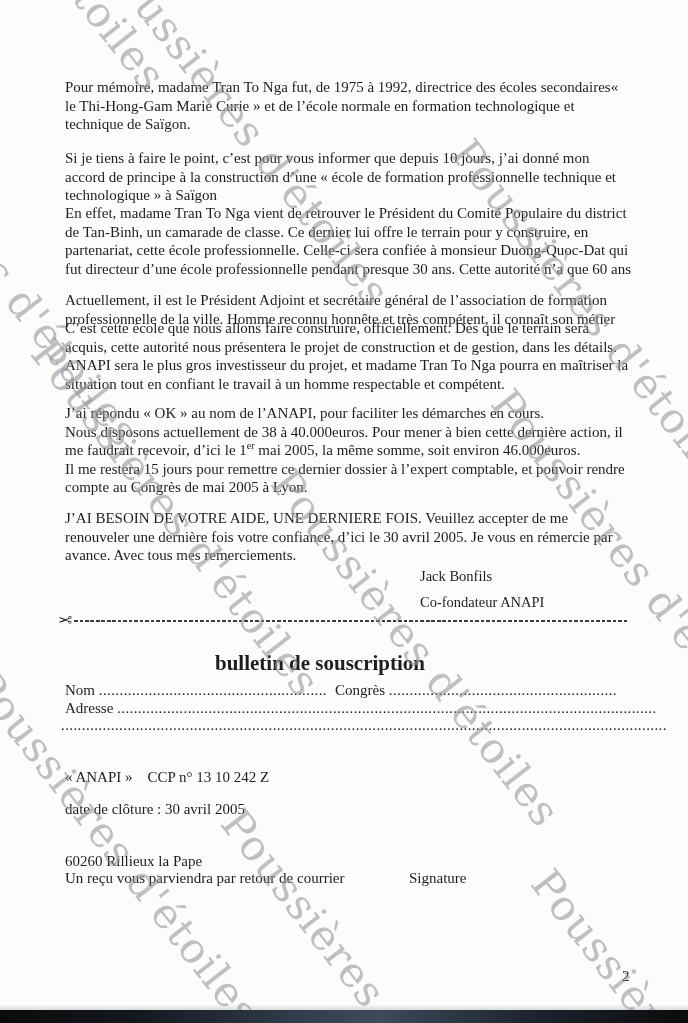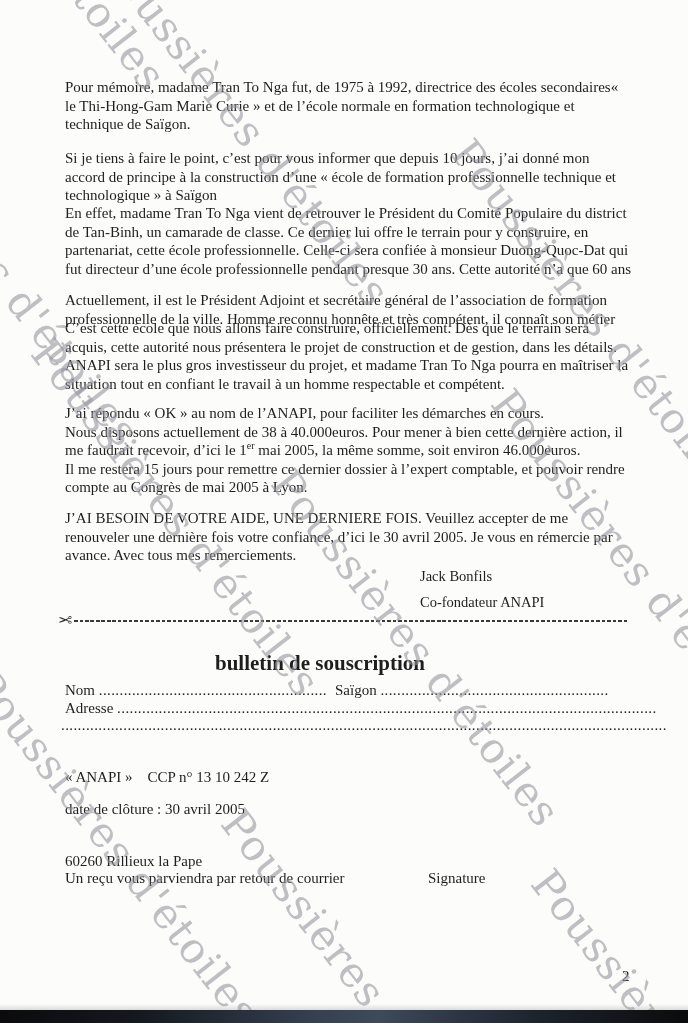--- a/index.html
+++ b/index.html
@@ -81,32 +81,32 @@
   </div>
 
   <div class="cutline">
     <span class="scissors">✂</span>
     <div class="dashes"></div>
   </div>
 
   <div class="form-title">bulletin de souscription</div>
 
   <div class="fline" style="left:65px;top:681px"><span>Nom </span><span class="dots">.......................................................</span></div>
-  <div class="fline" style="left:335px;top:681px"><span>Saïgon </span><span class="dots">.......................................................</span></div>
+  <div class="fline" style="left:335px;top:681px"><span>Congrès </span><span class="dots">.......................................................</span></div>
   <div class="fline" style="left:65px;top:699px"><span>Adresse </span><span class="dots">..................................................................................................................................</span></div>
   <div class="fline" style="left:61px;top:716px"><span class="dots">..................................................................................................................................................</span></div>
 
   <div class="fline" style="left:65px;top:768px">« ANAPI »    CCP n° 13 10 242 Z</div>
 
   <div class="fline" style="left:65px;top:800px">date de clôture : 30 avril 2005</div>
 
   <div class="fline" style="left:65px;top:852px">60260 Rillieux la Pape</div>
 
   <div class="fline" style="left:65px;top:869px">Un reçu vous parviendra par retour de courrier</div>
-  <div class="fline" style="left:428px;top:869px">Signature</div>
+  <div class="fline" style="left:409px;top:869px">Signature</div>
 
   <div class="page-number">2</div>
 
   <span class="wm" style="left:-94px;top:-276px">Poussières d'étoiles</span>
   <span class="wm" style="left:130px;top:-60px">Poussières d'étoiles</span>
   <span class="wm" style="left:-120px;top:80px">Poussières d'étoiles</span>
   <span class="wm" style="left:480px;top:130px">Poussières d'étoiles</span>
   <span class="wm" style="left:60px;top:330px">Poussières d'étoiles</span>
   <span class="wm" style="left:520px;top:380px">Poussières d'étoiles</span>
   <span class="wm" style="left:300px;top:460px">Poussières d'étoiles</span>

